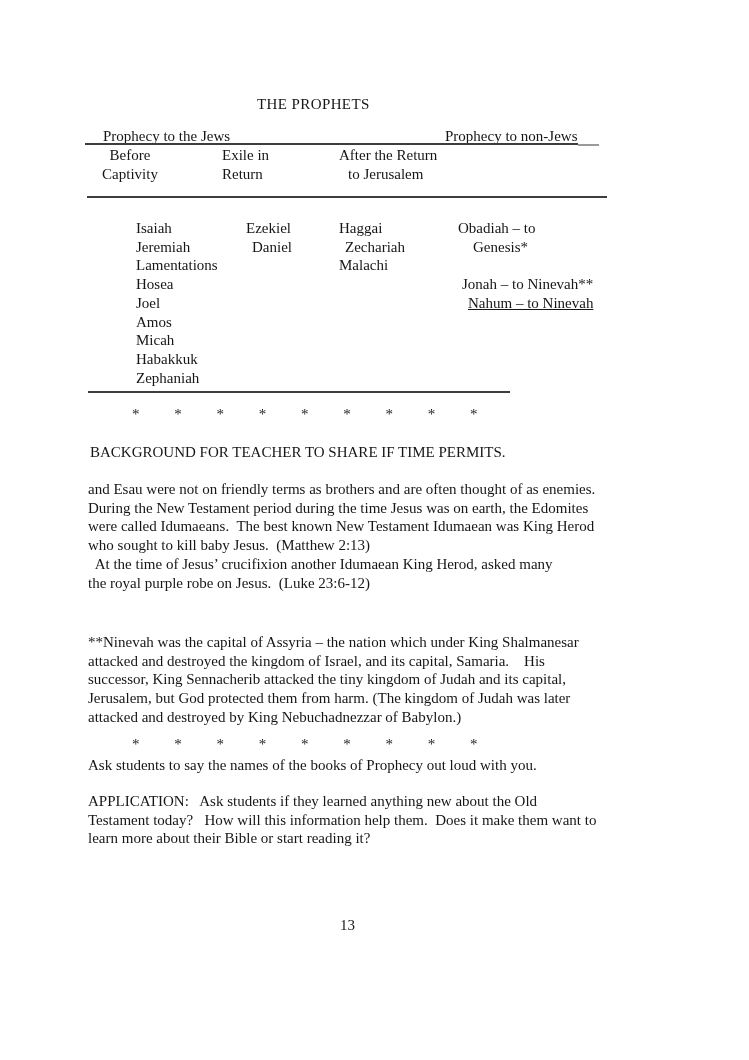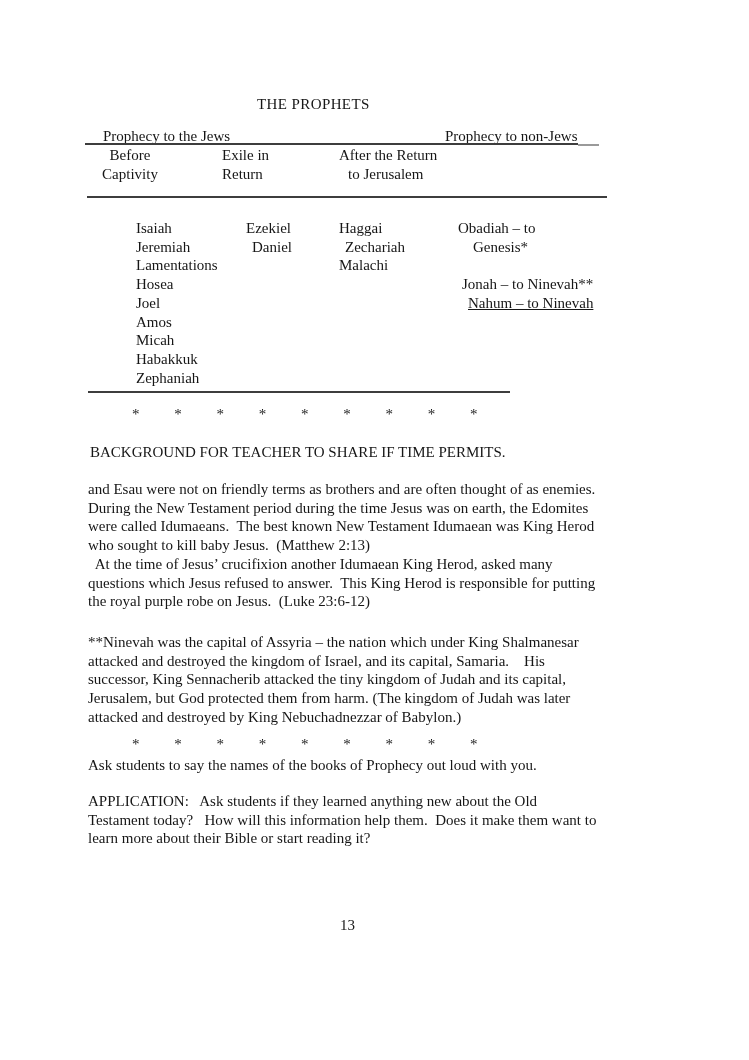--- a/index.html
+++ b/index.html
@@ -91,21 +91,20 @@
   <div class="abs stars" style="top:405px;left:132px;">* * * * * * * * *</div>
 
   <div class="abs" style="top:443px;left:90px;">BACKGROUND FOR TEACHER TO SHARE IF TIME PERMITS.</div>
 
   <div class="para" style="top:480px;left:88px;">
     <div>and Esau were not on friendly terms as brothers and are often thought of as enemies.</div>
     <div>During the New Testament period during the time Jesus was on earth, the Edomites</div>
     <div>were called Idumaeans.  The best known New Testament Idumaean was King Herod</div>
     <div>who sought to kill baby Jesus.  (Matthew 2:13)</div>
     <div>  At the time of Jesus’ crucifixion another Idumaean King Herod, asked many</div>
-    <div>questions which Jesus refused to answer.  This King Herod is responsible for putting</div>
     <div>the royal purple robe on Jesus.  (Luke 23:6-12)</div>
   </div>
 
   <div class="para" style="top:633px;left:88px;">
     <div>**Ninevah was the capital of Assyria – the nation which under King Shalmanesar</div>
     <div>attacked and destroyed the kingdom of Israel, and its capital, Samaria.    His</div>
     <div>successor, King Sennacherib attacked the tiny kingdom of Judah and its capital,</div>
     <div>Jerusalem, but God protected them from harm. (The kingdom of Judah was later</div>
     <div>attacked and destroyed by King Nebuchadnezzar of Babylon.)</div>
   </div>

